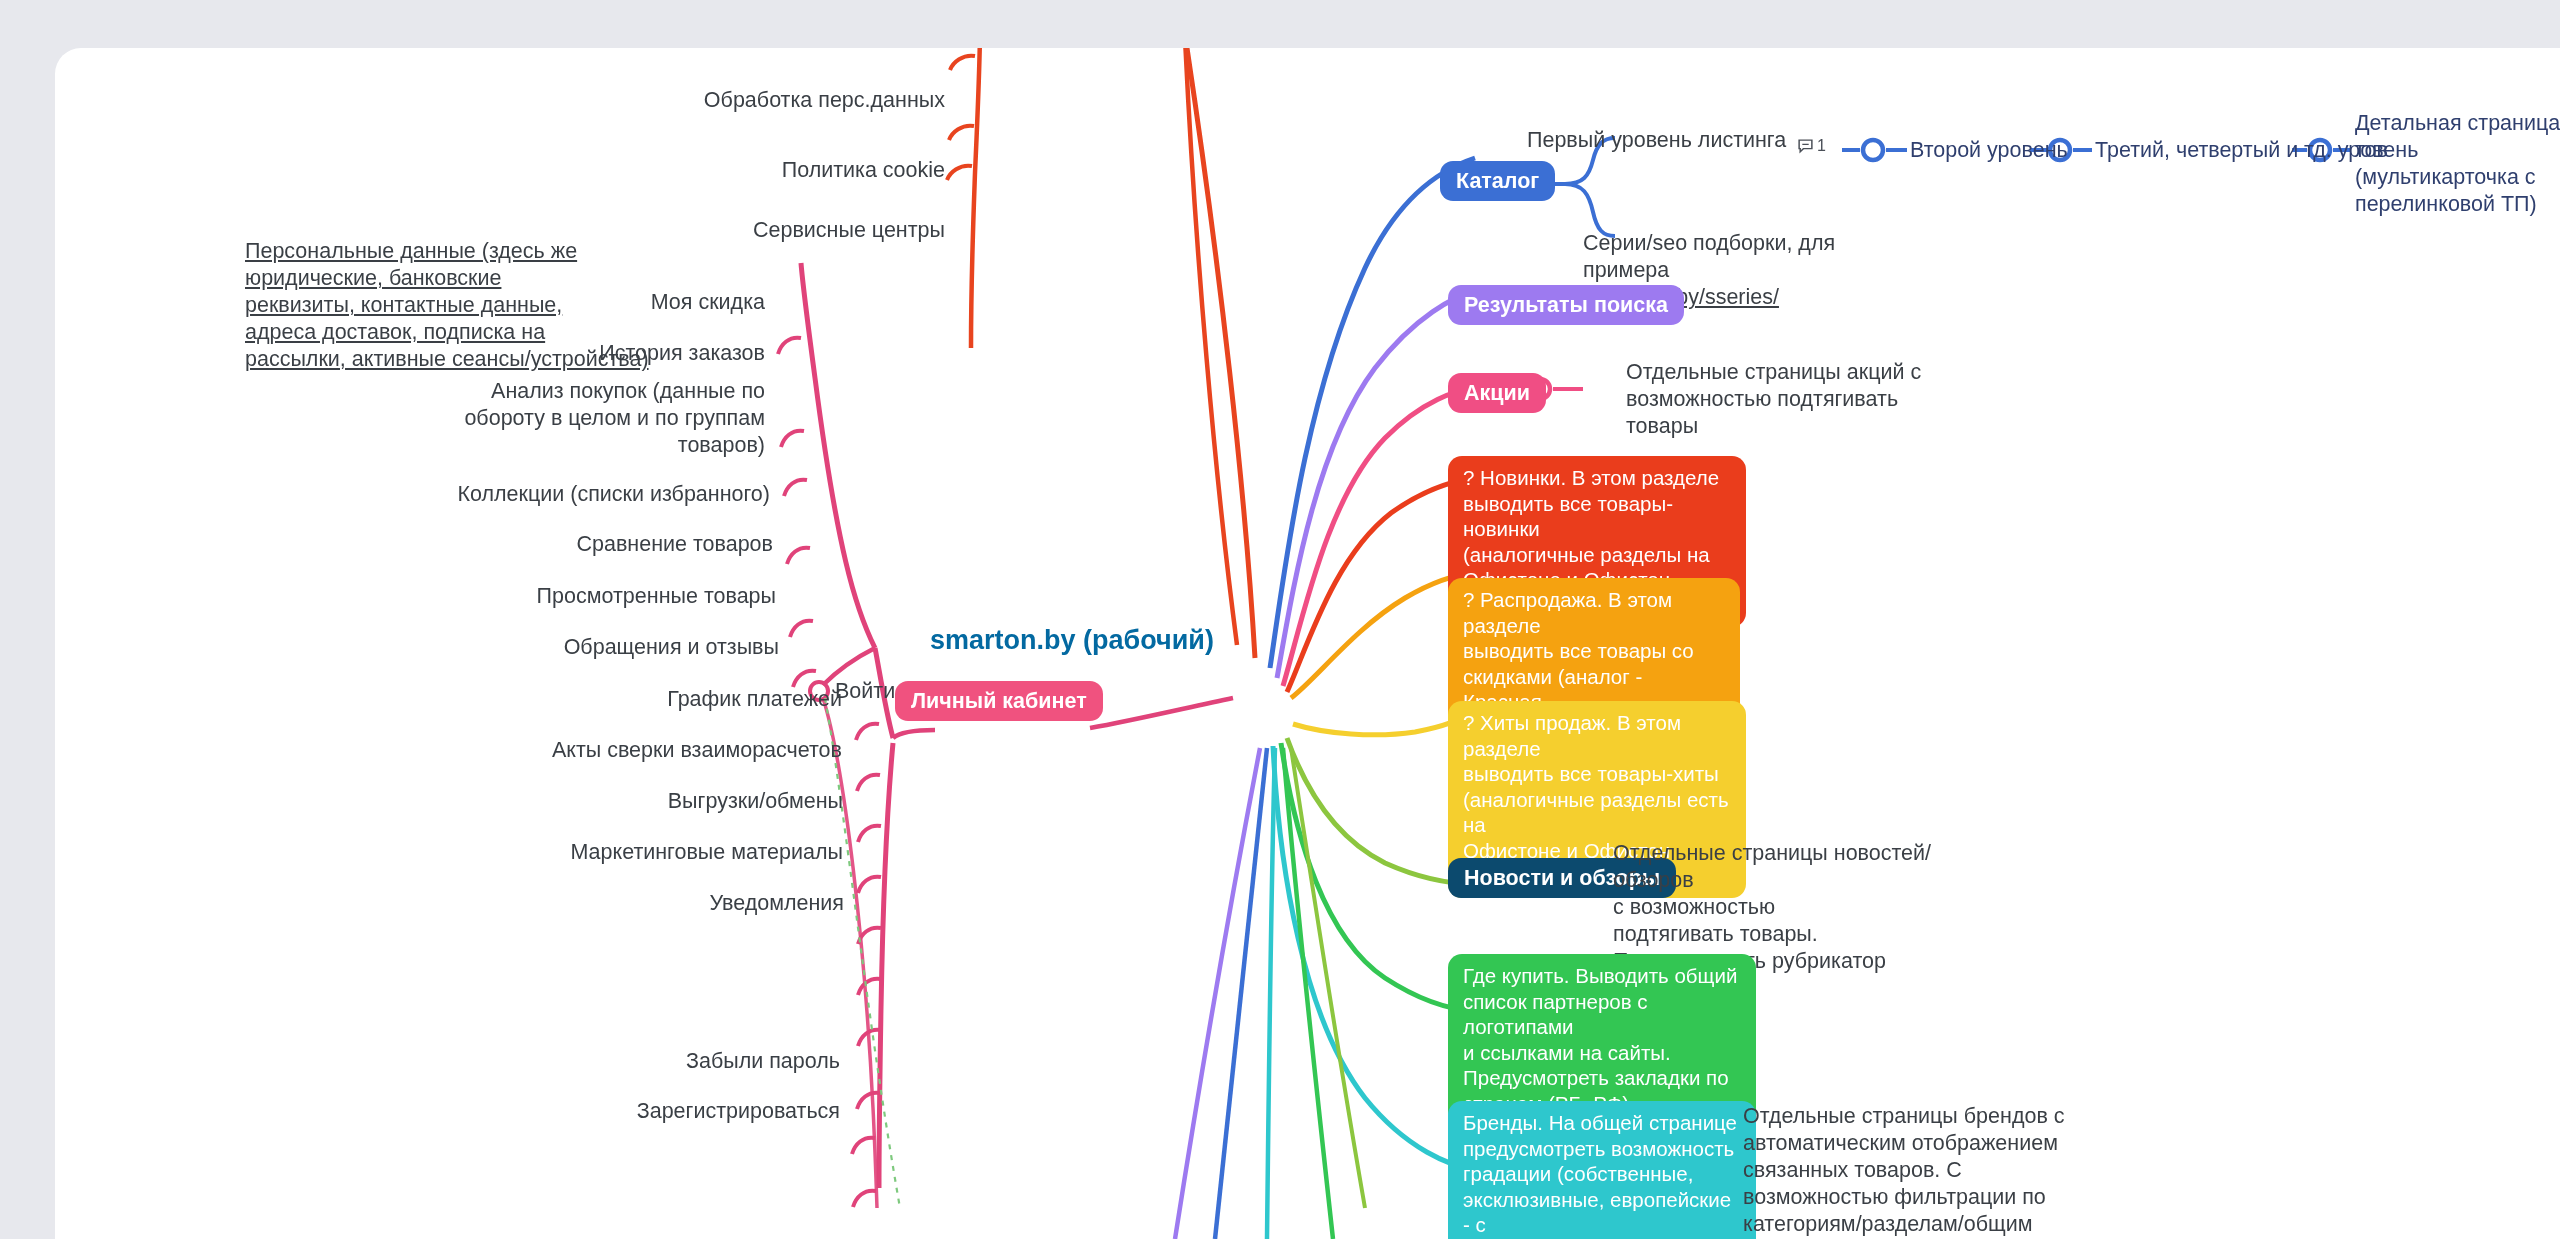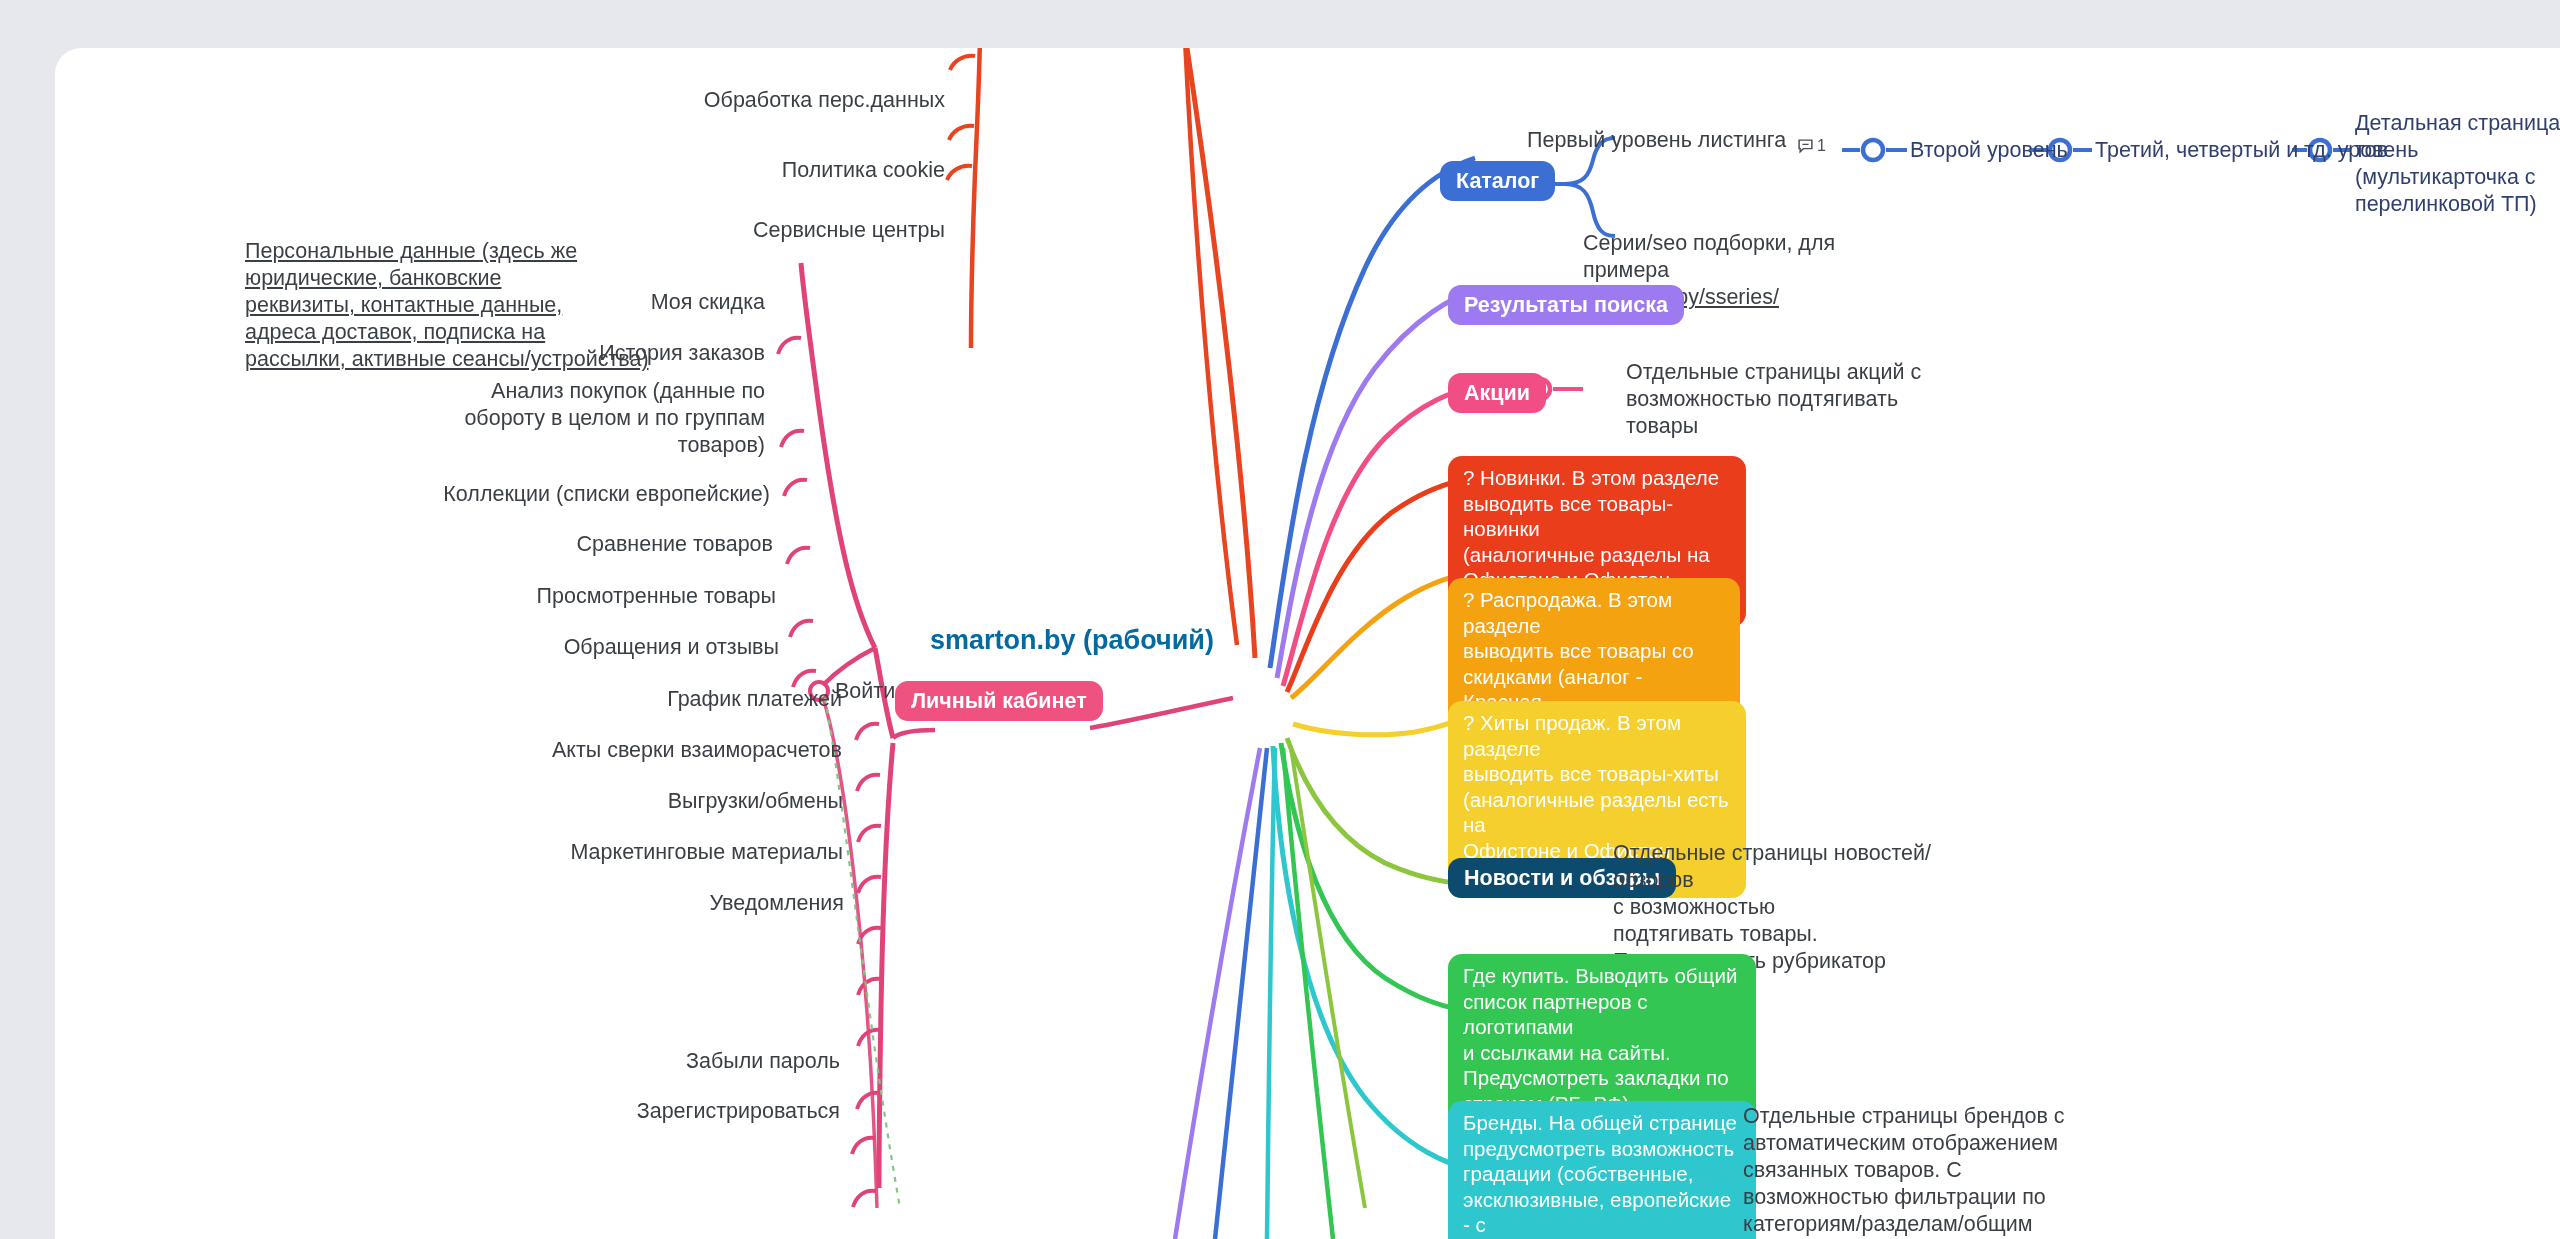--- a/index.html
+++ b/index.html
@@ -147,21 +147,21 @@
   <div class="lbl" style="left:190px;top:190px;width:500px;text-decoration:underline;">Персональные данные (здесь же
 юридические, банковские
 реквизиты, контактные данные,
 адреса доставок, подписка на
 рассылки, активные сеансы/устройства)</div>
   <div class="lbl r" style="left:340px;top:241px;width:370px;">Моя скидка</div>
   <div class="lbl r" style="left:340px;top:292px;width:370px;text-align:right;">История заказов</div>
   <div class="lbl r" style="left:280px;top:330px;width:430px;">Анализ покупок (данные по
 обороту в целом и по группам
 товаров)</div>
-  <div class="lbl r" style="left:280px;top:433px;width:435px;">Коллекции (списки европейские)</div>
+  <div class="lbl r" style="left:280px;top:433px;width:435px;">Коллекции (списки избранного)</div>
   <div class="lbl r" style="left:320px;top:483px;width:398px;">Сравнение товаров</div>
   <div class="lbl r" style="left:320px;top:535px;width:401px;">Просмотренные товары</div>
   <div class="lbl r" style="left:320px;top:586px;width:404px;">Обращения и отзывы</div>
   <div class="lbl r" style="left:340px;top:638px;width:447px;">График платежей</div>
   <div class="lbl r" style="left:300px;top:689px;width:487px;">Акты сверки взаиморасчетов</div>
   <div class="lbl r" style="left:340px;top:740px;width:448px;">Выгрузки/обмены</div>
   <div class="lbl r" style="left:300px;top:791px;width:488px;">Маркетинговые материалы</div>
   <div class="lbl r" style="left:340px;top:842px;width:449px;">Уведомления</div>
 
   <div class="lbl r" style="left:460px;top:1000px;width:325px;">Забыли пароль</div>

